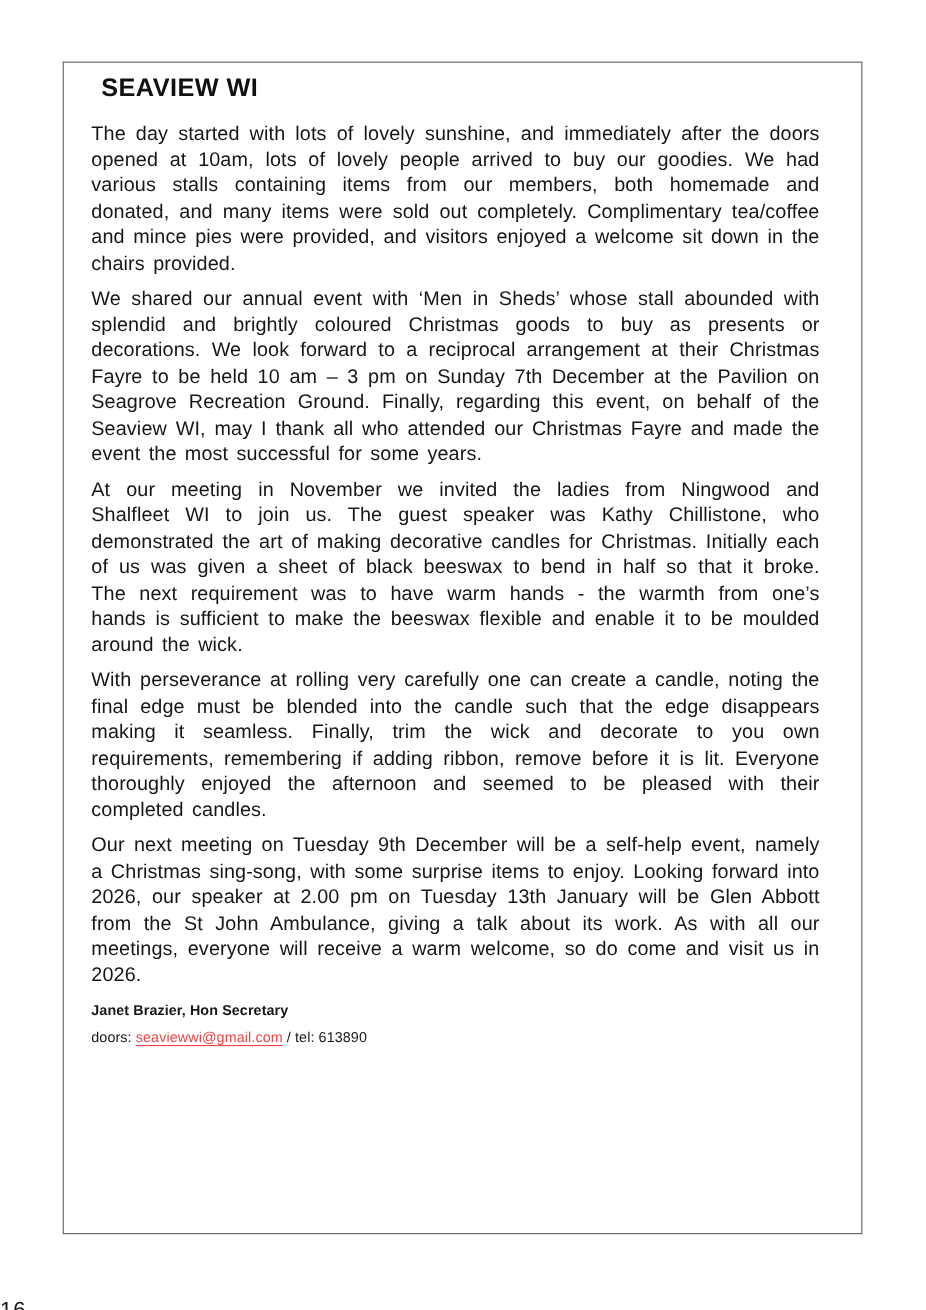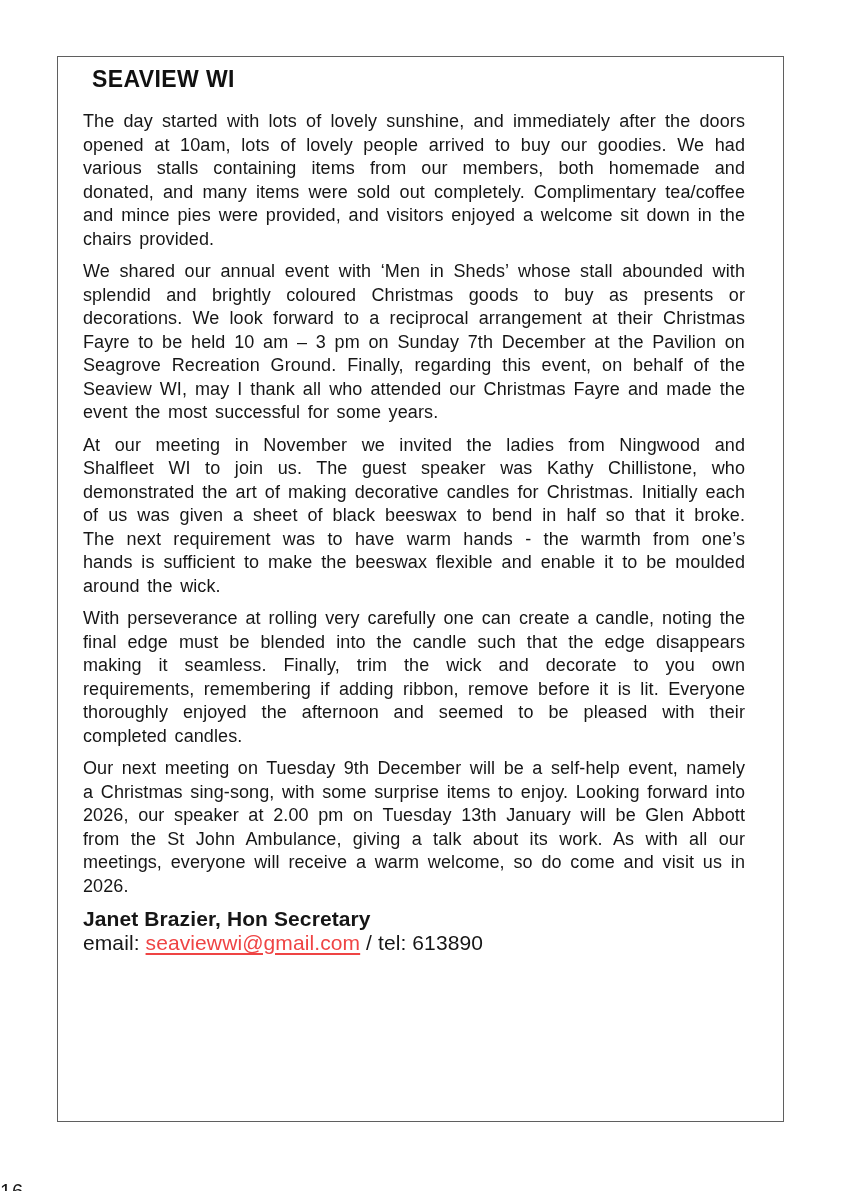--- a/index.html
+++ b/index.html
@@ -41,21 +41,21 @@
     font-size: 18px;
     line-height: 23.5px;
     text-align: justify;
     word-spacing: 2.5px;
     letter-spacing: 0.1px;
     margin: 0 0 9px 0;
     color: #161616;
   }
   .body-para b { font-weight: normal; }
   .signature {
-    font-size: 21px;
+    font-size: 13px;
     line-height: 23.5px;
     letter-spacing: 0.1px;
     margin-top: 2px;
   }
   .sig-name { font-weight: bold; }
   .email-link {
     color: #ef4444;
     text-decoration: underline;
     text-underline-offset: 3px;
     cursor: pointer;
@@ -81,18 +81,18 @@
     <div id="paragraphs">
         <p class="body-para"><span>The day started with lots of lovely sunshine, and immediately after the doors opened at 10am, lots of lovely people arrived to buy our goodies. We had various stalls containing items from our members, both homemade and donated, and many items were sold out completely. Complimentary tea/coffee and mince pies were provided, and visitors enjoyed a welcome sit down in the chairs provided.</span></p>
         <p class="body-para"><span>We shared our annual event with ‘Men in Sheds’ whose stall abounded with splendid and brightly coloured Christmas goods to buy as presents or decorations. We look forward to a reciprocal arrangement at their Christmas Fayre to be held 10 am – 3 pm on </span><b>Sunday 7th December</b><span> at the Pavilion on Seagrove Recreation Ground. Finally, regarding this event, on behalf of the Seaview WI, may I thank all who attended our Christmas Fayre and made the event the most successful for some years.</span></p>
         <p class="body-para"><span>At our meeting in November we invited the ladies from Ningwood and Shalfleet WI to join us. The guest speaker was Kathy Chillistone, who demonstrated the art of making decorative candles for Christmas. Initially each of us was given a sheet of black beeswax to bend in half so that it broke. The next requirement was to have warm hands - the warmth from one’s hands is sufficient to make the beeswax flexible and enable it to be moulded around the wick.</span></p>
         <p class="body-para"><span>With perseverance at rolling very carefully one can create a candle, noting the final edge must be blended into the candle such that the edge disappears making it seamless. Finally, trim the wick and decorate to you own requirements, remembering if adding ribbon, remove before it is lit. Everyone thoroughly enjoyed the afternoon and seemed to be pleased with their completed candles.</span></p>
         <p class="body-para"><span>Our next meeting on </span><b>Tuesday 9th December</b><span> will be a self-help event, namely a Christmas sing-song, with some surprise items to enjoy. Looking forward into 2026, our speaker at 2.00 pm on </span><b>Tuesday 13th January</b><span> will be </span><b>Glen Abbott</b><span> from the St John Ambulance, giving a talk about its work. As with all our meetings, everyone will receive a warm welcome, so do come and visit us in 2026.</span></p>
       </div>
 
     <p class="signature">
       <span class="sig-name">Janet Brazier, Hon Secretary</span><br>
-      <span><span>email: </span><a class="email-link">seaviewwi@gmail.com</a><span> / tel: 613890</span></span>
+      <span><span>doors: </span><a class="email-link">seaviewwi@gmail.com</a><span> / tel: 613890</span></span>
     </p>
   </div>
 
   <div class="page-number">16</div>
 </div>
 
 </body></html>

